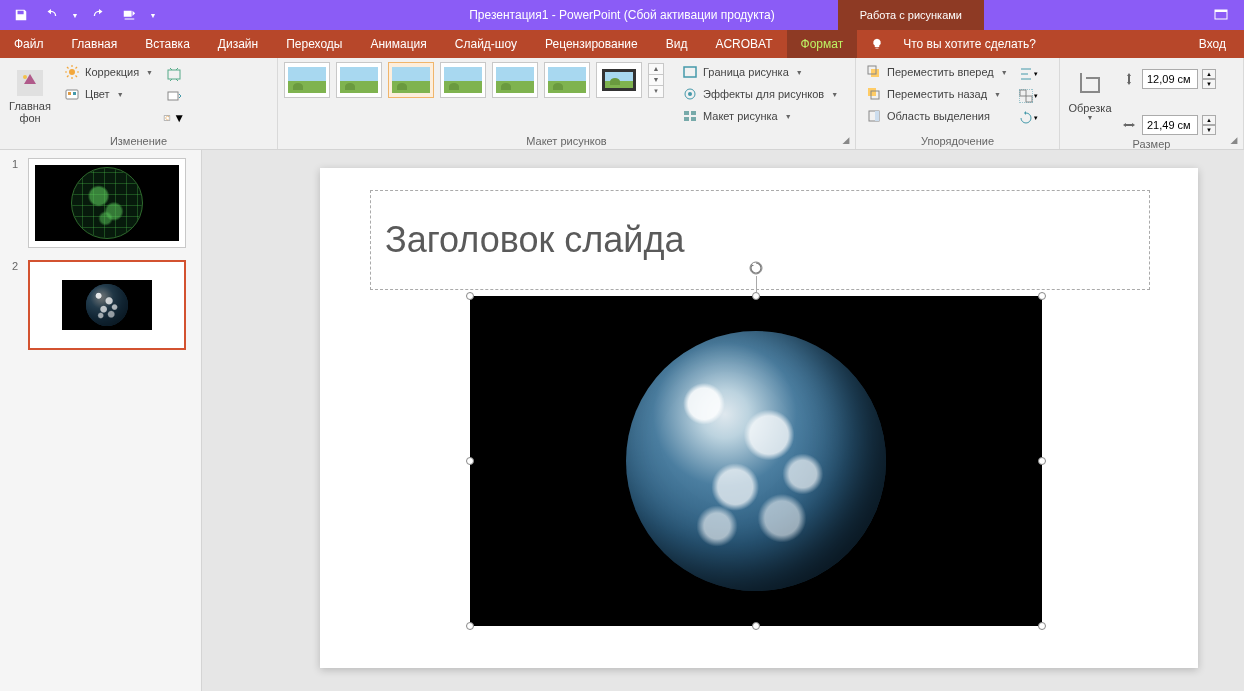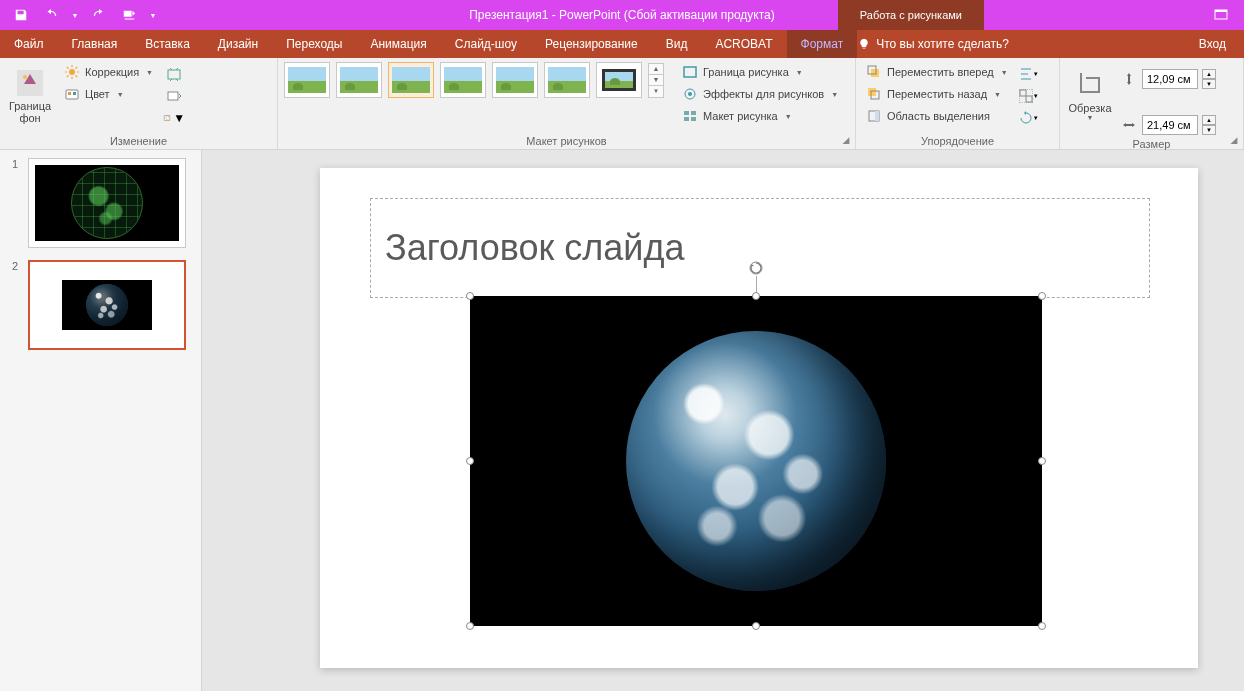--- a/index.html
+++ b/index.html
@@ -1,33 +1,33 @@
 <!DOCTYPE html>
 <html><head>
 <meta charset="utf-8">
 <style>
 * { margin: 0; padding: 0; box-sizing: border-box; font-family: "Segoe UI", Arial, sans-serif; }
 body { width: 1244px; height: 691px; background: #e6e6e6; overflow: hidden; font-size: 12px; }
 
 
-.titlebar { height: 30px; background: #d946ef; color: #fff; display: flex; align-items: center; position: relative; }
+.titlebar { height: 30px; background: #8b5cf6; color: #fff; display: flex; align-items: center; position: relative; }
 .qat { display: flex; align-items: center; gap: 8px; padding-left: 10px; }
 .qat-btn { width: 22px; height: 22px; display: flex; align-items: center; justify-content: center; cursor: pointer; color: #fff; }
 .qat-btn svg { width: 14px; height: 14px; fill: currentColor; }
 .title-center { position: absolute; left: 50%; transform: translateX(-50%); font-size: 12px; }
 .title-right { margin-left: auto; display: flex; align-items: center; gap: 10px; padding-right: 12px; }
 .contextual-tab-label { position: absolute; right: 260px; top: 0; height: 30px; background: #8e3a24; color: #fff; padding: 0 22px; display: flex; align-items: center; font-size: 11px; }
 .ribbon-opts { width: 22px; height: 22px; display: flex; align-items: center; justify-content: center; }
 
 
 .tabs-row { height: 28px; background: #b7472a; color: #fff; display: flex; align-items: stretch; }
 .tab { padding: 0 14px; display: flex; align-items: center; cursor: pointer; font-size: 12px; }
-.tab.active-ctx { background: #fff; color: #c4b5fd; }
+.tab.active-ctx { background: #fff; color: #bef264; }
 .tab.ctx-bg { background: #8e3a24; }
-.tell-me { display: flex; align-items: center; gap: 6px; padding: 0 1px; font-size: 12px; }
+.tell-me { display: flex; align-items: center; gap: 20px; padding: 0 14px; font-size: 12px; }
 .tell-me svg { width: 12px; height: 12px; fill: #fff; }
 .spacer { flex: 1; }
 .login { padding: 0 18px; display: flex; align-items: center; font-size: 12px; }
 
 
 .ribbon { height: 92px; background: #f1f1f1; border-bottom: 1px solid #d4d4d4; display: flex; }
 .ribbon-group { border-right: 1px solid #d9d9d9; display: flex; flex-direction: column; padding: 4px 6px 2px 6px; position: relative; }
 .ribbon-group-label { text-align: center; font-size: 11px; color: #666; padding-top: 2px; }
 .group-body { flex: 1; display: flex; align-items: flex-start; gap: 6px; }
 
@@ -66,21 +66,21 @@
 .thumb-panel { width: 202px; background: #f5f5f5; border-right: 1px solid #d4d4d4; padding: 8px 12px; overflow-y: auto; }
 .thumb-row { display: flex; gap: 6px; margin-bottom: 12px; }
 .thumb-num { font-size: 11px; color: #666; width: 10px; }
 .thumb { width: 158px; height: 90px; background: #fff; border: 1px solid #c8c8c8; position: relative; cursor: pointer; }
 .thumb.sel { border: 2px solid #d35230; }
 .thumb-content { position: absolute; inset: 6px; display: flex; align-items: center; justify-content: center; }
 
 .editor { flex: 1; background: #e6e6e6; position: relative; overflow: hidden; }
 .slide { position: absolute; left: 118px; top: 18px; width: 878px; height: 500px; background: #fff; box-shadow: 0 2px 8px rgba(0,0,0,.2); }
 
-.title-placeholder { position: absolute; left: 50px; top: 30px; width: 780px; height: 100px; border: 1px dashed #aaa; display: flex; align-items: center; padding-left: 14px; font-size: 36px; color: #5a5a5a; font-weight: 300; }
+.title-placeholder { position: absolute; left: 50px; top: 22px; width: 780px; height: 100px; border: 1px dashed #aaa; display: flex; align-items: center; padding-left: 14px; font-size: 36px; color: #5a5a5a; font-weight: 300; }
 
 .picture-sel { position: absolute; left: 150px; top: 128px; width: 572px; height: 330px; }
 .picture { width: 100%; height: 100%; background: #000; position: relative; overflow: hidden; }
 .earth { position: absolute; left: 50%; top: 50%; width: 260px; height: 260px; transform: translate(-50%, -50%); border-radius: 50%;
   background: radial-gradient(circle at 38% 32%, #dfe8ee 0%, #bcd3df 10%, #4b7ea0 30%, #2a5a7c 55%, #173a55 85%, #0b2236 100%);
   box-shadow: inset -28px -22px 50px rgba(0,0,0,.65);
 }
 .earth::before { content: ""; position: absolute; inset: 0; border-radius: 50%;
   background:
     radial-gradient(circle at 30% 28%, rgba(255,255,255,.85) 0 6%, transparent 8%),
@@ -178,21 +178,21 @@
   <div class="ribbon-group" style="width:278px;">
     <div class="group-body">
       <div class="large-btn">
         <div class="ic">
             <svg width="30" height="30" viewBox="0 0 30 30">
               <rect x="2" y="2" width="26" height="26" fill="#e0e0e0"></rect>
               <path d="M15 6l6 10H9z" fill="#b05a8a"></path>
               <circle cx="10" cy="9" r="2" fill="#f3c14b"></circle>
             </svg>
           </div>
-        <div class="lbl">Граница фон</div>
+        <div class="lbl">Главная фон</div>
       </div>
       <div class="stacked">
         <div class="small-btn">
           <span class="ic">
               <svg width="14" height="14" viewBox="0 0 14 14">
                 <circle cx="7" cy="7" r="3" fill="#f3a73b"></circle>
                 <g stroke="#f3a73b" stroke-width="1.2">
                   <line x1="7" y1="0" x2="7" y2="2"></line>
                   <line x1="7" y1="12" x2="7" y2="14"></line>
                   <line x1="0" y1="7" x2="2" y2="7"></line>

